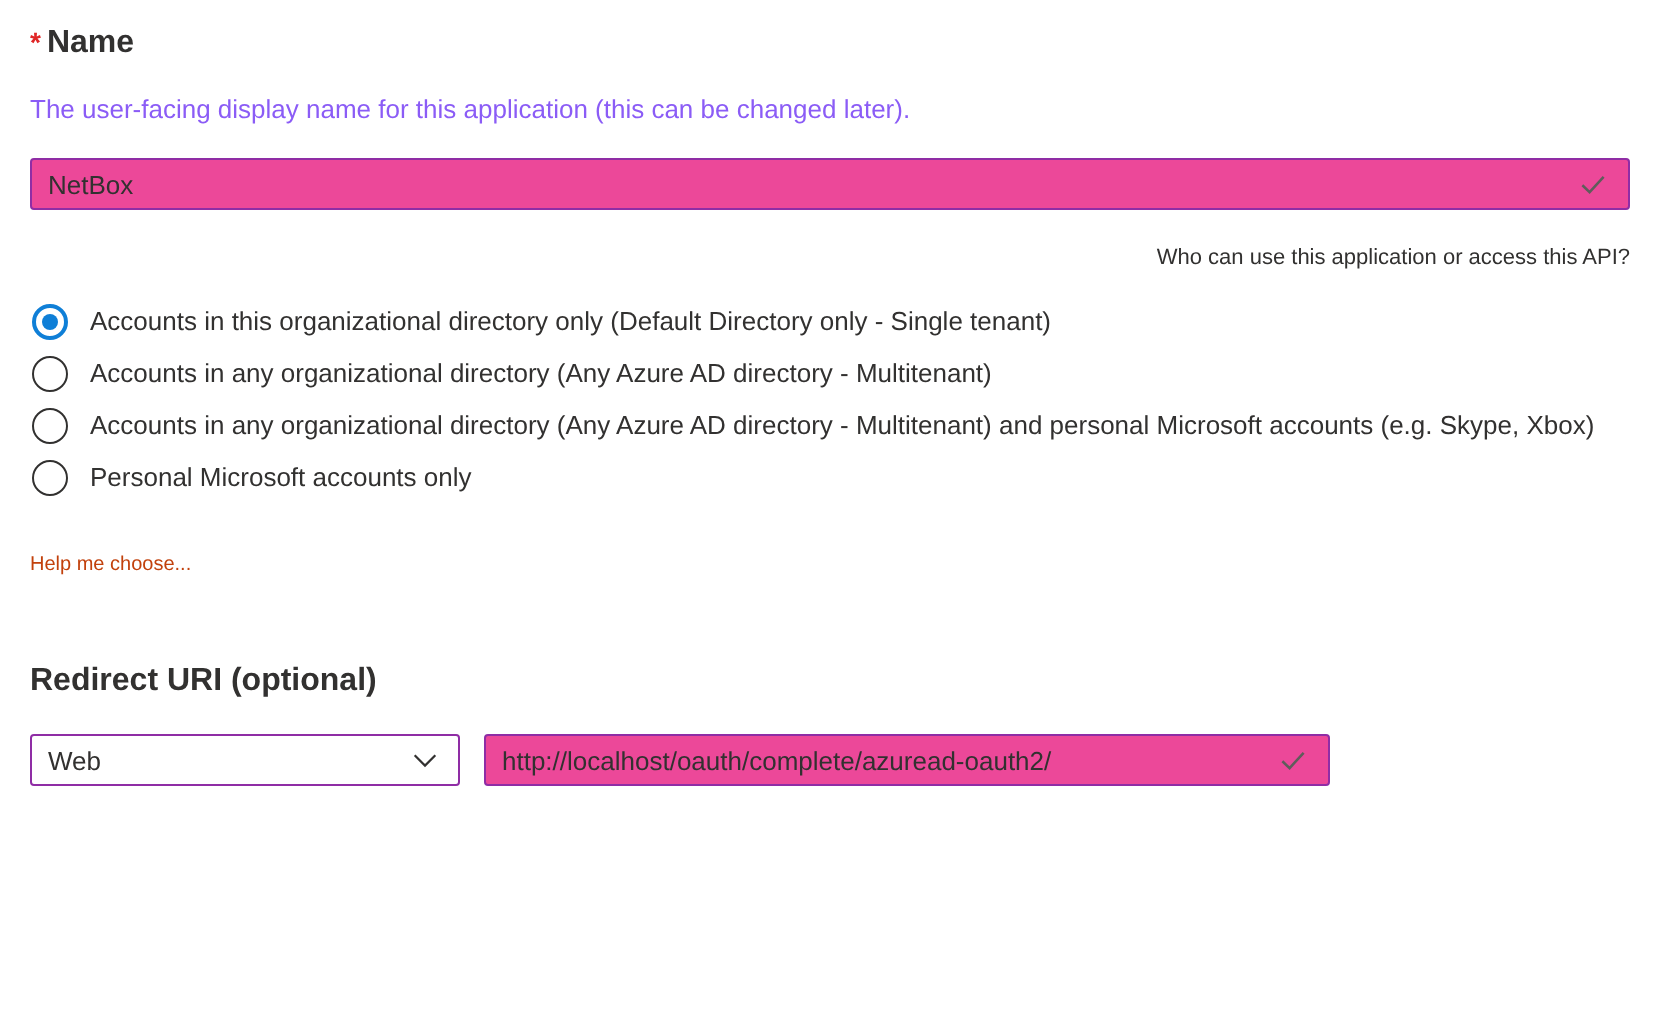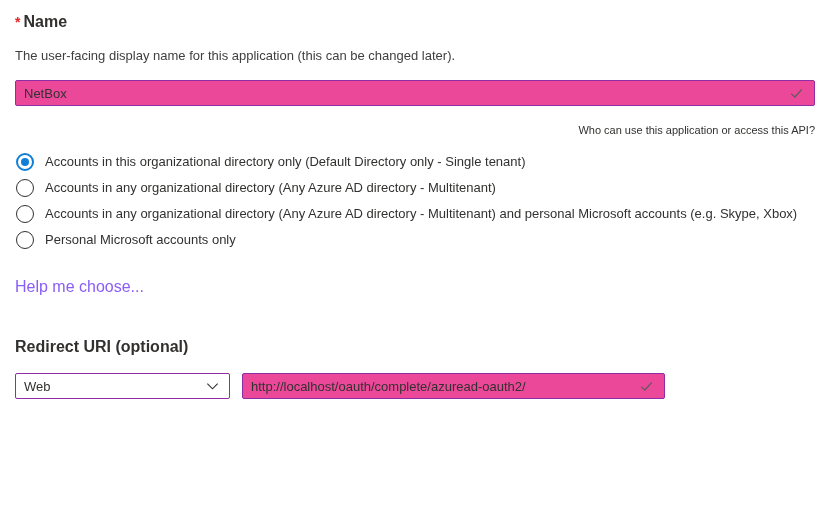--- a/index.html
+++ b/index.html
@@ -17,21 +17,21 @@
     font-weight: 700;
     color: #323130;
     line-height: 21px;
   }
   .required-marker { color: #e02727; margin-right: 3px; font-size: 14px; }
 
   .desc {
     margin-top: 13px;
     font-size: 13px;
     line-height: 19px;
-    color: #404040;
+    color: #8b5cf6;
     max-width: 802px;
   }
 
   
   .input-wrap { position: relative; margin-top: 15px; }
   .txt-input {
     width: 100%;
     height: 26px;
     border: 1px solid #8f2da5;
     border-radius: 2px;
@@ -77,22 +77,22 @@
     position: absolute;
     inset: 3px;
     border-radius: 50%;
     background: #0f7fd7;
   }
   .radio-label { margin-left: 11px; font-size: 13px; line-height: 18px; }
 
   .help-link {
     display: inline-block;
     margin-top: 25px;
-    font-size: 16px;
-    color: #8b5cf6;
+    font-size: 10px;
+    color: #c2410c;
     text-decoration: none;
     cursor: pointer;
   }
 
   .section-gap-2 { margin-top: 40px; }
 
   .redirect-row {
     margin-top: 16px;
     display: flex;
     align-items: center;

